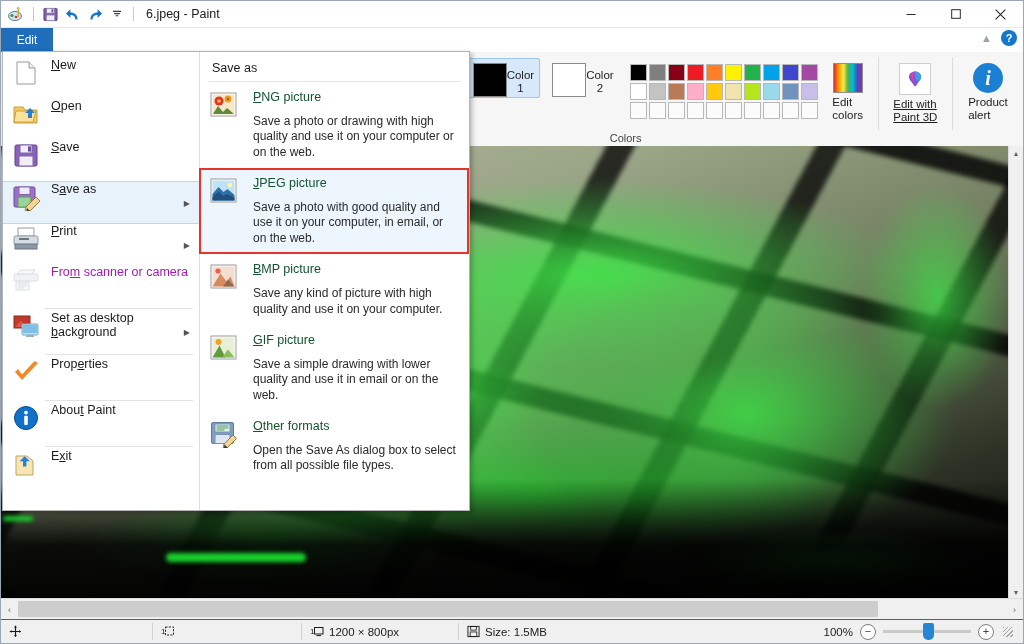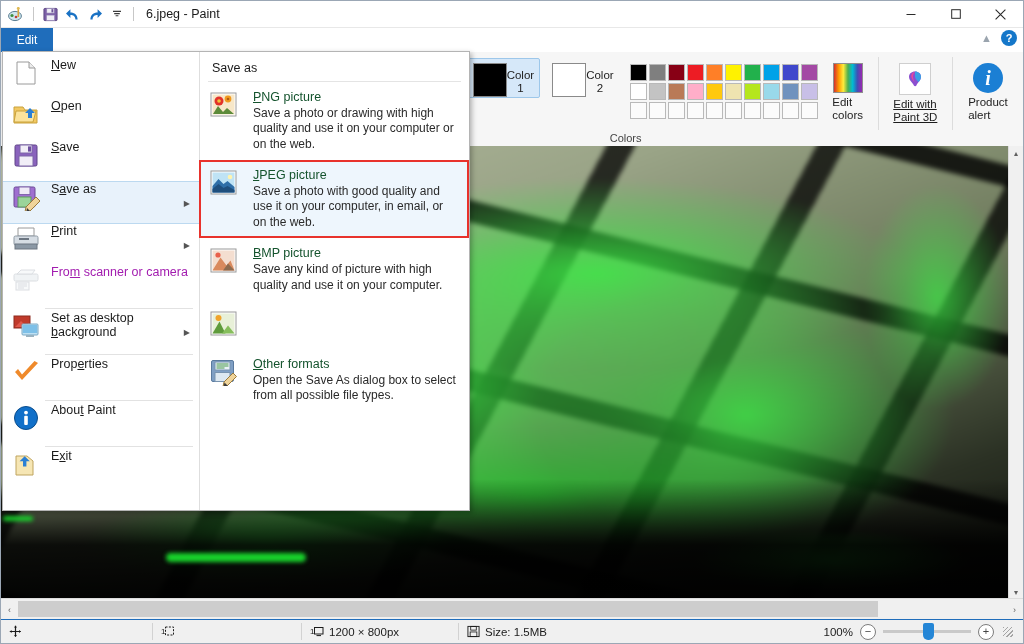--- a/index.html
+++ b/index.html
@@ -147,21 +147,21 @@
 
   .bs-right{flex:1;position:relative;}
   .bs-right-title{padding:9px 0 6px 12px;font-size:12.5px;color:#1b1b1b;}
   .bs-right-hr{height:1px;background:#e4e4e4;margin:0 8px;}
   .fmt{display:flex;padding:8px 10px 8px 10px;position:relative;}
   .fmt.sel{background:#eef6fd;}
   .fmt-ico{width:34px;height:30px;flex:0 0 34px;margin-top:2px;}
   .fmt-txt{margin-left:9px;}
   .fmt-title{font-size:12.5px;color:#14532d;}
   .fmt-title u{text-decoration:underline;}
-  .fmt-desc{font-size:12px;color:#2a2a2a;line-height:1.28;margin-top:2px;max-width:228px;}
+  .fmt-desc{font-size:12px;color:#2a2a2a;line-height:1.28;margin-top:10px;max-width:228px;}
   .redbox{position:absolute;left:-1px;right:0px;top:0;bottom:0;border:2px solid #e8322c;
           pointer-events:none;}
   .fmt-wrap{position:relative;}
 </style>
 </head>
 <body>
 
 <div class="app">
 
   <div class="titlebar">
@@ -595,20 +595,24 @@
           </div>
           <div class="fmt-wrap">
             <div class="fmt">
               <div class="fmt-ico"><svg width="30" height="27" viewBox="0 0 30 27">
                   <rect x="1" y="1" width="25" height="23" fill="#fff" stroke="#9a9a9a"></rect>
         <rect x="2.5" y="2.5" width="22" height="20" fill="#e8f0d8"></rect>
         <path d="M2.5 22.5l7-12 6 12z" fill="#5f9b3c"></path>
         <path d="M12 22.5l6-8 6.5 8z" fill="#86be5c"></path>
         <circle cx="8.5" cy="7" r="3" fill="#f0a32b"></circle>
                 </svg></div>
+              <div class="fmt-txt">
+                <div class="fmt-title"><u>G</u>IF picture</div>
+                <div class="fmt-desc">Save a simple drawing with lower quality and use it in email or on the web.</div>
+              </div>
             </div>
           </div>
           <div class="fmt-wrap">
             <div class="fmt">
               <div class="fmt-ico"><svg width="30" height="27" viewBox="0 0 30 27">
                   <rect x="1.5" y="1.5" width="22" height="21" rx="1.5" fill="#7f9fc4" stroke="#5a7a9e"></rect>
         <rect x="5" y="3" width="15" height="8" fill="#e9f1f7" stroke="#7893af"></rect>
         <path d="M6.5 5h12M6.5 7h12M6.5 9h8" stroke="#4d9a4d" stroke-width="1.2"></path>
         <rect x="5" y="13.5" width="15" height="9" fill="#dde8f1" stroke="#7893af"></rect>
         <path d="M14 23l9-9 3.5 3.5-9 9-4.5 1z" fill="#f0d49a" stroke="#9a7a3a"></path>

